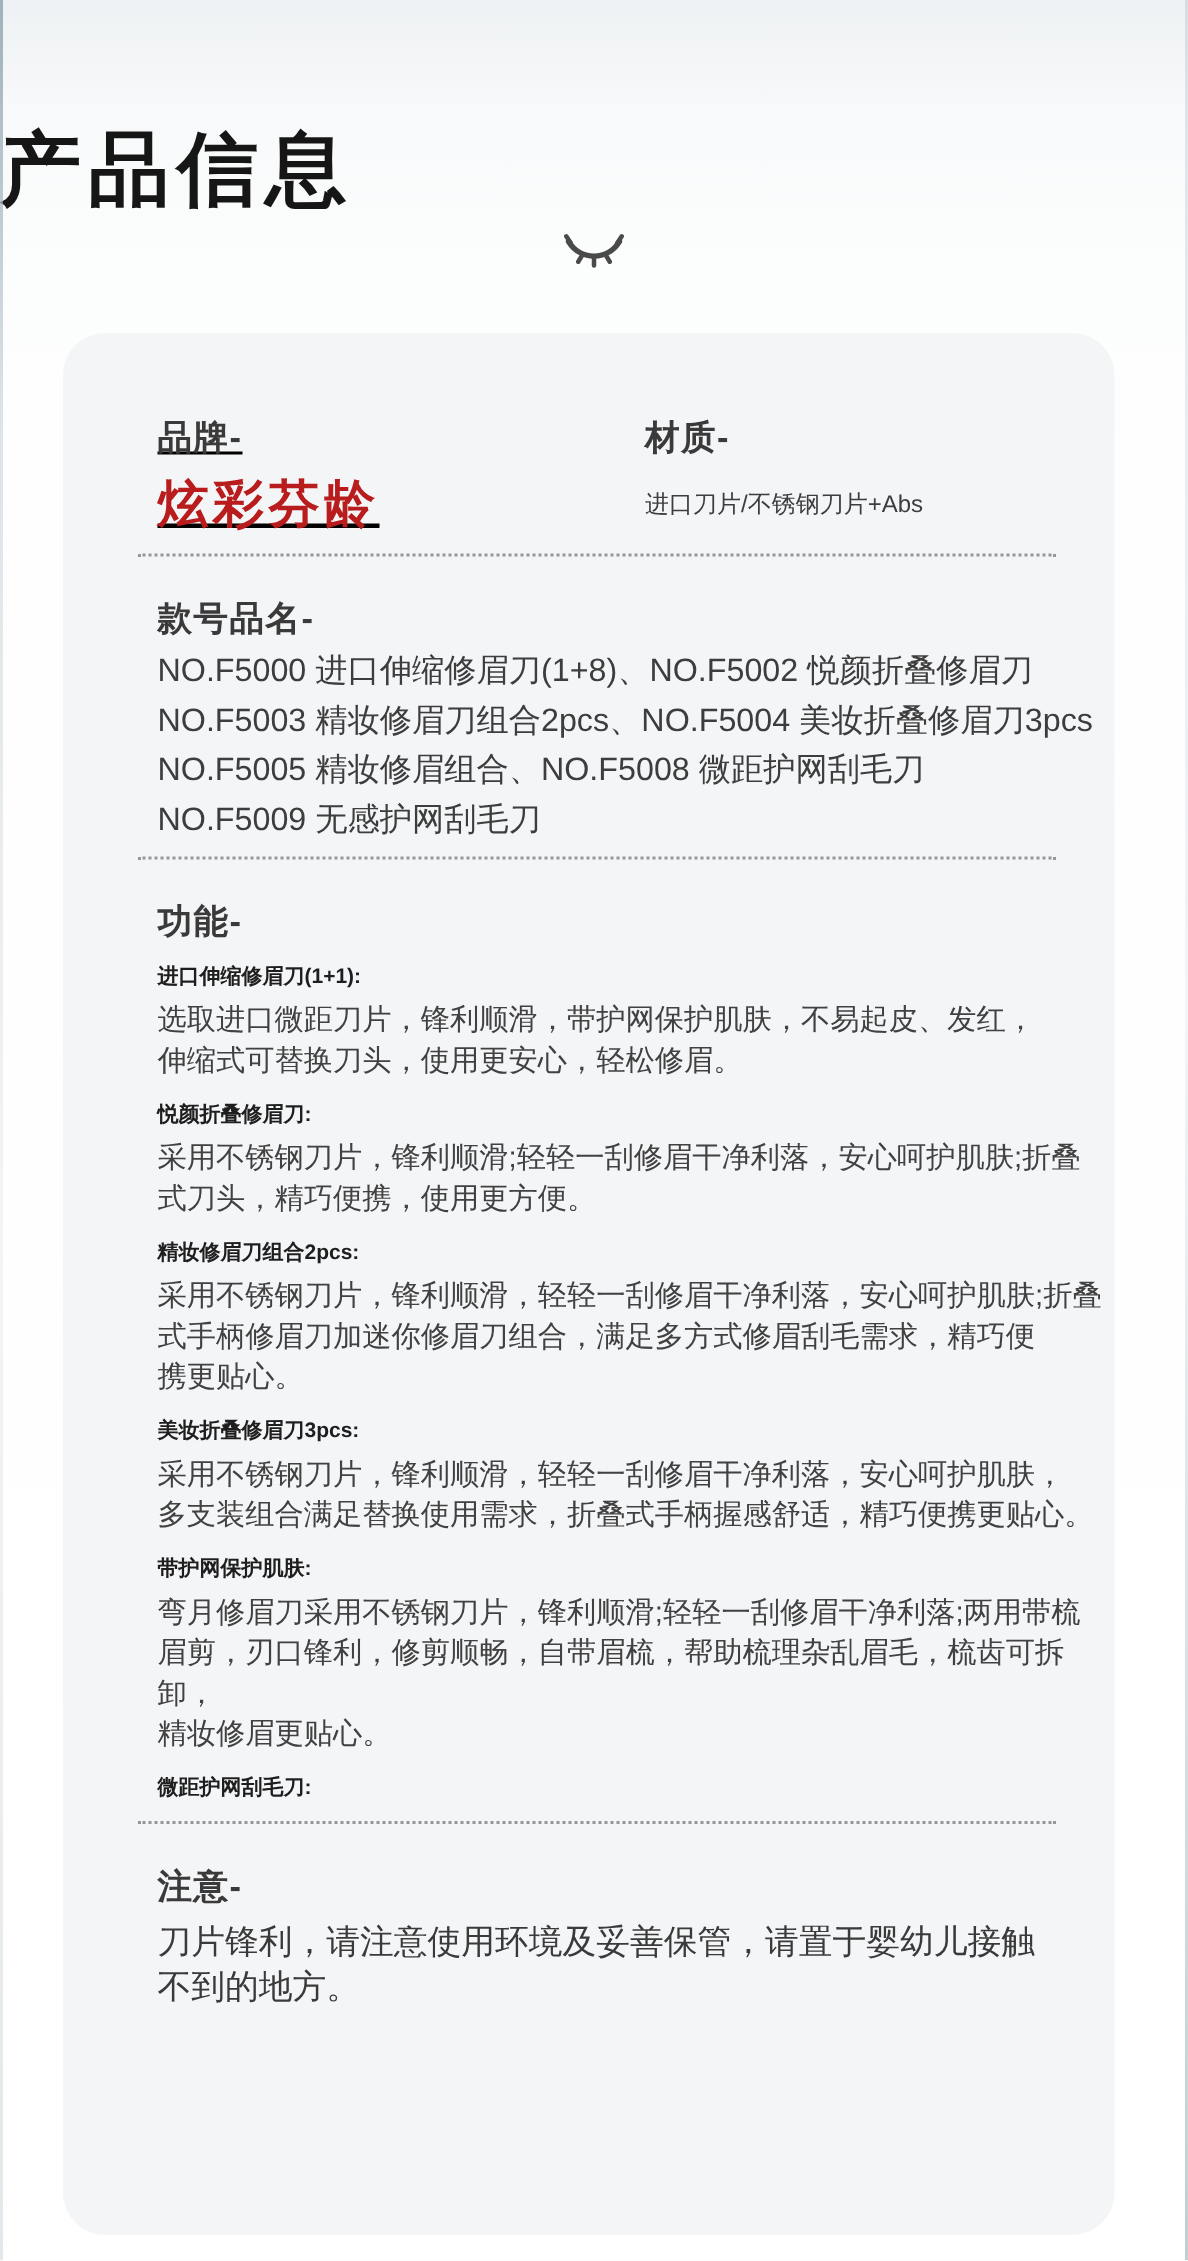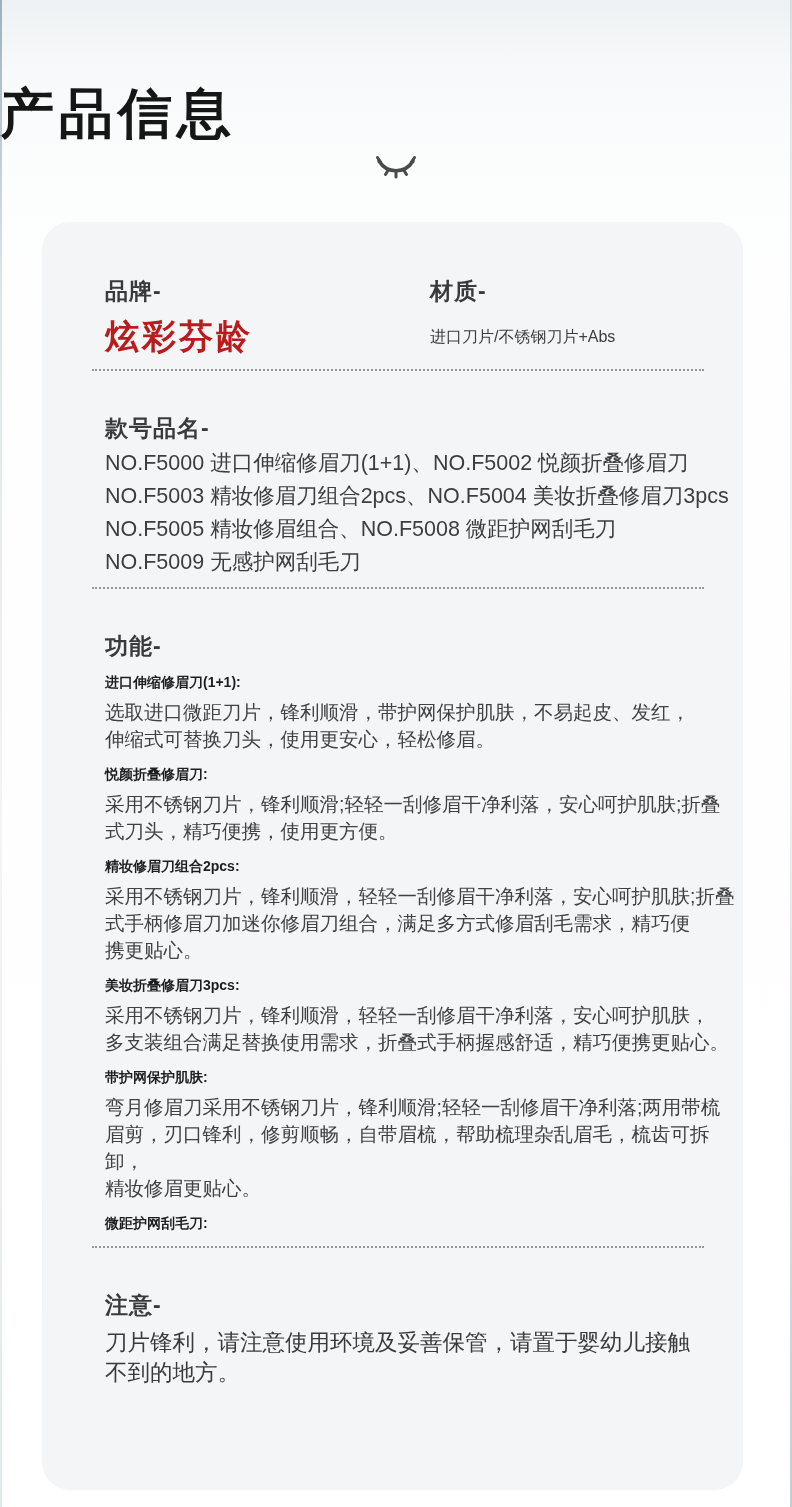--- a/index.html
+++ b/index.html
@@ -30,40 +30,40 @@
     background:#f4f5f7;
     border-radius:28px;
     padding:54px 8px 0 63px;
     overflow:hidden;
   }
   .label{
     font-size:23px;line-height:30px;font-weight:600;
     color:#3a3a3a;letter-spacing:1px;
   }
   .two-col{display:flex;}
-  .col-left{width:325px;flex:none;}
+  .col-left{width:325px;flex:none;text-decoration:underline;}
   .col-right{flex:1;}
   .brand-value{
     margin-top:12px;
     font-size:34px;line-height:36px;font-weight:700;
     color:#b91c1c;letter-spacing:3px;
   }
   .material-value{
     margin-top:16px;
     font-size:16px;line-height:30px;color:#3d3d3d;
   }
   .divider{
     width:612px;margin-left:-13px;
     border-top:2px dotted #979797;
     height:0;
   }
   .div-1{margin-top:15px;}
   .div-2{margin-top:8px;}
   .div-3{margin-top:10px;}
-  .sec-label{margin-top:42px;}
+  .sec-label{margin-top:26px;}
   .pre{white-space:pre-line;}
   .model-lines{
     margin-top:4px;
     font-size:21.5px;line-height:33px;color:#3d3d3d;
   }
   .feat-title{
     margin:8px 0 4px 0;
     font-size:14px;line-height:26px;font-weight:700;color:#1e1e1e;
   }
   .feat-body{
@@ -105,21 +105,21 @@
       <div class="col-right">
         <div class="label">材质-</div>
         <div class="material-value">进口刀片/不锈钢刀片+Abs</div>
       </div>
     </div>
 
     <div class="divider div-1"></div>
 
     <div>
       <div class="label sec-label">款号品名-</div>
-      <div class="model-lines pre">NO.F5000 进口伸缩修眉刀(1+1)、NO.F5002 悦颜折叠修眉刀
+      <div class="model-lines pre">NO.F5000 进口伸缩修眉刀(1+8)、NO.F5002 悦颜折叠修眉刀
 NO.F5003 精妆修眉刀组合2pcs、NO.F5004 美妆折叠修眉刀3pcs
 NO.F5005 精妆修眉组合、NO.F5008 微距护网刮毛刀
 NO.F5009 无感护网刮毛刀</div>
     </div>
 
     <div class="divider div-2"></div>
 
     <div>
       <div class="label sec-label">功能-</div>
 

